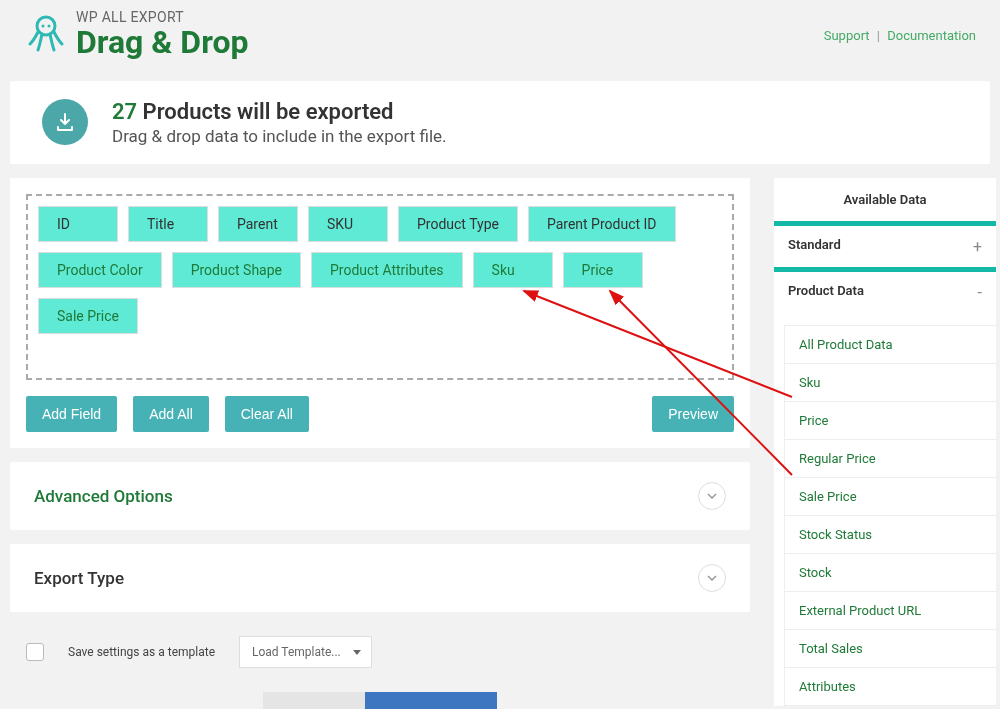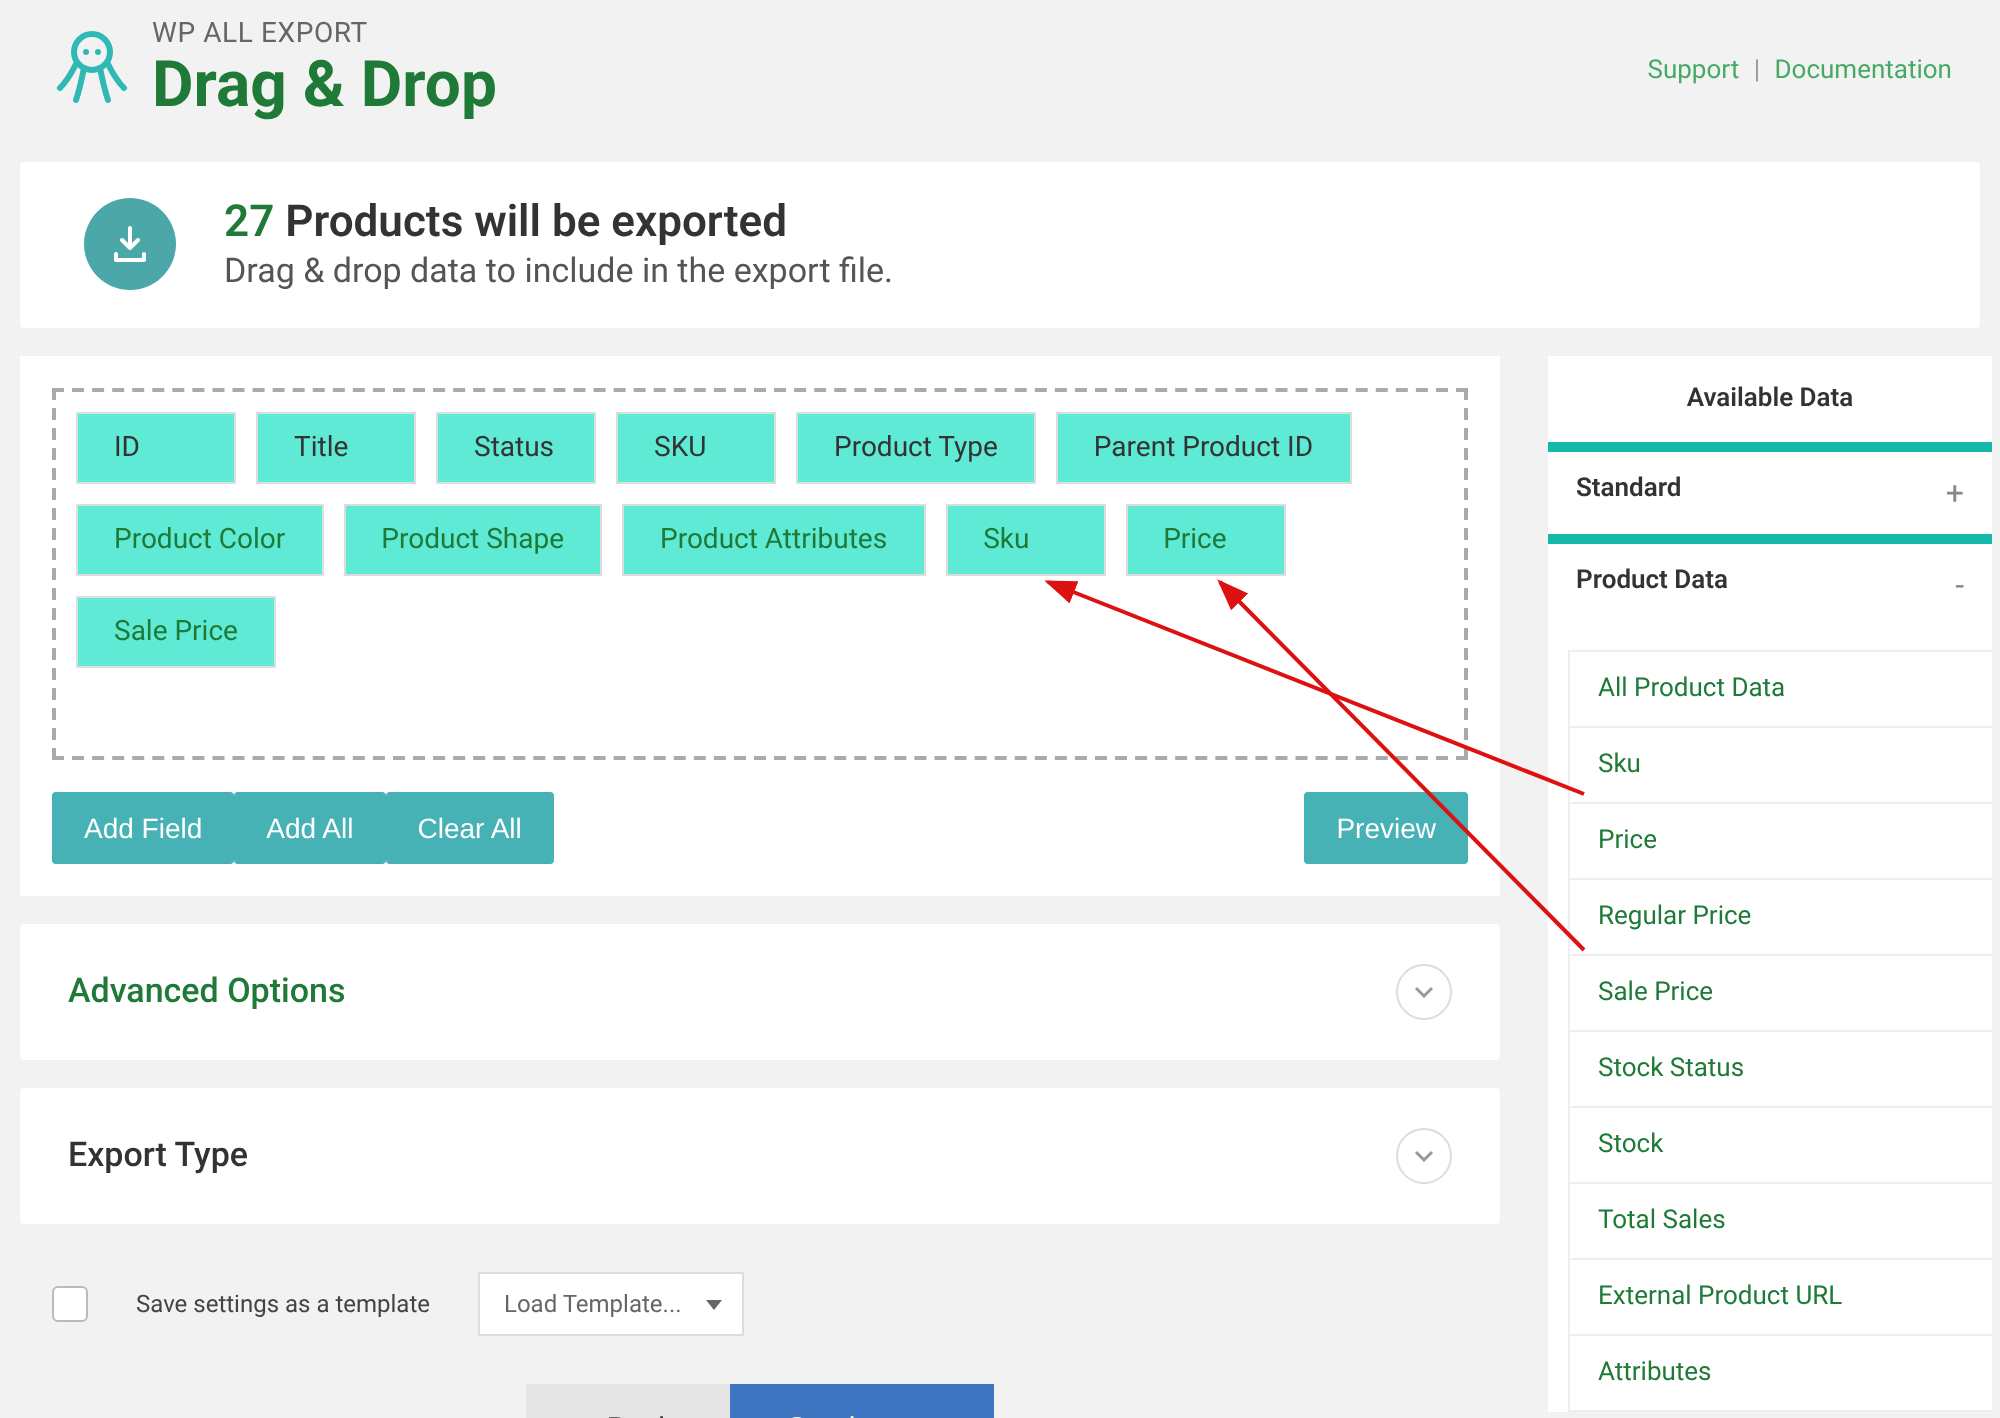--- a/index.html
+++ b/index.html
@@ -24,21 +24,21 @@
     .main-area { display: flex; padding: 14px 0 0 10px; gap: 24px; }
     .left-col { width: 740px; }
     .right-col { width: 222px; }
     
     .dropzone-card { background: #fff; padding: 16px; }
     .dropzone { border: 2px dashed #aaa; min-height: 186px; padding: 10px; display: flex; flex-wrap: wrap; gap: 10px; align-content: flex-start; }
     .field-chip { border: 1px solid #ddd; background: #5eead4; padding: 9px 18px; font-size: 14px; color: #1f7a38; text-align: left; min-width: 80px; cursor: move; }
     .field-chip.dark { color: #333; }
     
     .action-row { display: flex; justify-content: space-between; padding: 16px 0 0 0; }
-    .action-left { display: flex; }
+    .action-left { display: flex; gap: 16px; }
     .btn-teal { background: #46b2b5; color: #fff; border: none; padding: 10px 16px; font-size: 14px; cursor: pointer; border-radius: 2px; }
     
     .panel { background: #fff; margin-top: 14px; padding: 20px 24px; display: flex; align-items: center; justify-content: space-between; border-radius: 2px; }
     .panel-title { font-size: 17px; font-weight: 500; }
     .panel-title.green { color: #1f7a38; }
     .panel-title.dark { color: #333; }
     .chevron { width: 28px; height: 28px; border: 1px solid #ddd; border-radius: 50%; display: flex; align-items: center; justify-content: center; }
     
     .save-row { display: flex; align-items: center; gap: 24px; padding: 24px 16px 8px 16px; }
     .checkbox { width: 18px; height: 18px; border: 1px solid #bbb; background: #fff; border-radius: 3px; }
@@ -97,21 +97,21 @@
     <p>Drag &amp; drop data to include in the export file.</p>
   </div>
 </div>
 
 <div class="main-area">
   <div class="left-col">
     <div class="dropzone-card">
       <div class="dropzone" id="dropzone">
           <div class="field-chip dark">ID</div>
           <div class="field-chip dark">Title</div>
-          <div class="field-chip dark">Status</div>
+          <div class="field-chip dark">Parent</div>
           <div class="field-chip dark">SKU</div>
           <div class="field-chip dark">Product Type</div>
           <div class="field-chip dark">Parent Product ID</div>
           <div class="field-chip">Product Color</div>
           <div class="field-chip">Product Shape</div>
           <div class="field-chip">Product Attributes</div>
           <div class="field-chip">Sku</div>
           <div class="field-chip">Price</div>
           <div class="field-chip">Sale Price</div>
         </div>
@@ -167,22 +167,22 @@
         <span class="toggle">-</span>
       </div>
       <div class="sidebar-items" id="sidebar-items">
           <div class="sidebar-item">All Product Data</div>
           <div class="sidebar-item">Sku</div>
           <div class="sidebar-item">Price</div>
           <div class="sidebar-item">Regular Price</div>
           <div class="sidebar-item">Sale Price</div>
           <div class="sidebar-item">Stock Status</div>
           <div class="sidebar-item">Stock</div>
+          <div class="sidebar-item">External Product URL</div>
           <div class="sidebar-item">Total Sales</div>
-          <div class="sidebar-item">External Product URL</div>
           <div class="sidebar-item">Attributes</div>
         </div>
     </div>
   </div>
 </div>
 
 <svg class="arrows" width="1000" height="709">
   <defs>
     <marker id="arrowhead" markerWidth="8" markerHeight="8" refX="7" refY="3" orient="auto">
       <polygon points="0 0, 8 3, 0 6" fill="#d11"></polygon>

